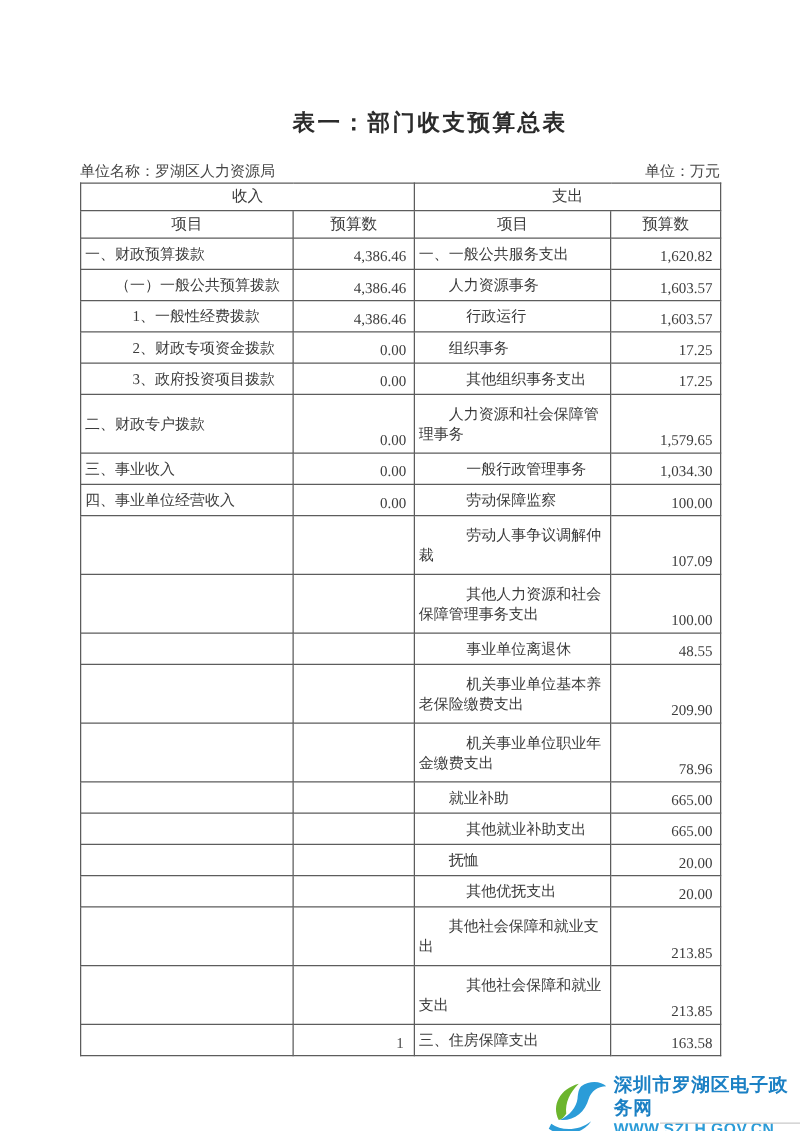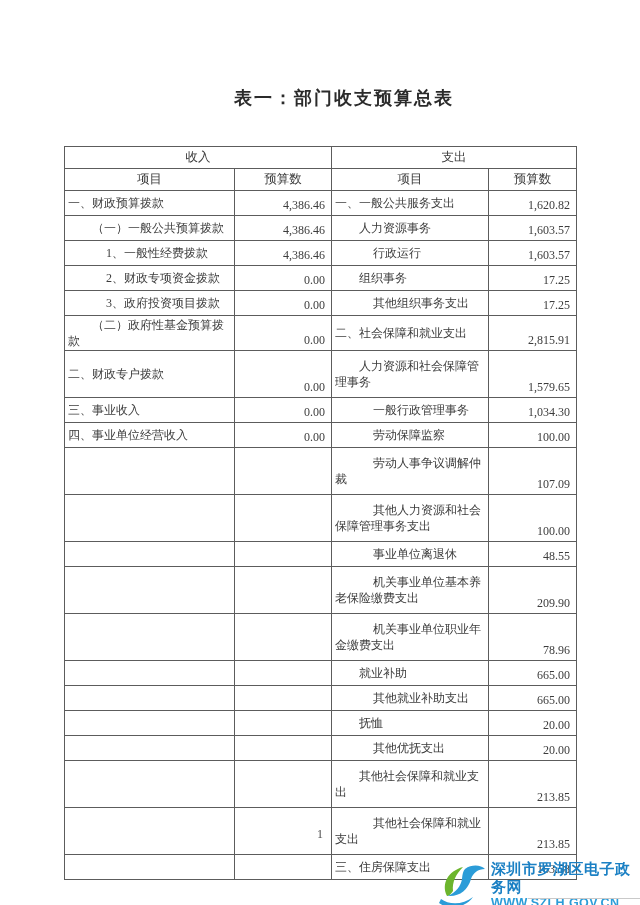--- a/index.html
+++ b/index.html
@@ -69,20 +69,24 @@
     border-top:1px solid #c9c9c9; height:0;
   }
 </style>
 </head>
 <body>
 
 <div class="sheet">
 
   <div class="title">表一：部门收支预算总表</div>
 
+  <div class="meta">
+    <span>单位名称：罗湖区人力资源局</span>
+    <span>单位：万元</span>
+  </div>
 
   <table class="budget">
     <colgroup>
       <col style="width:170px">
         <col style="width:97px">
       <col style="width:157px">
         <col style="width:88px">
     </colgroup>
     <thead>
       <tr>
@@ -120,26 +124,20 @@
           <td class="val">0.00</td>
           <td class="item ind1">组织事务</td>
           <td class="val">17.25</td>
         </tr>
         <tr>
           <td class="item ind2">3、政府投资项目拨款</td>
           <td class="val">0.00</td>
           <td class="item ind2">其他组织事务支出</td>
           <td class="val">17.25</td>
         </tr>
-        <tr>
-          <td class="item ind1">（二）政府性基金预算拨款</td>
-          <td class="val">0.00</td>
-          <td class="item ind0">二、社会保障和就业支出</td>
-          <td class="val">2,815.91</td>
-        </tr>
         <tr class="tall">
           <td class="item ind0">二、财政专户拨款</td>
           <td class="val">0.00</td>
           <td class="item ind1">人力资源和社会保障管理事务</td>
           <td class="val">1,579.65</td>
         </tr>
         <tr>
           <td class="item ind0">三、事业收入</td>
           <td class="val">0.00</td>
           <td class="item ind2">一般行政管理事务</td>

